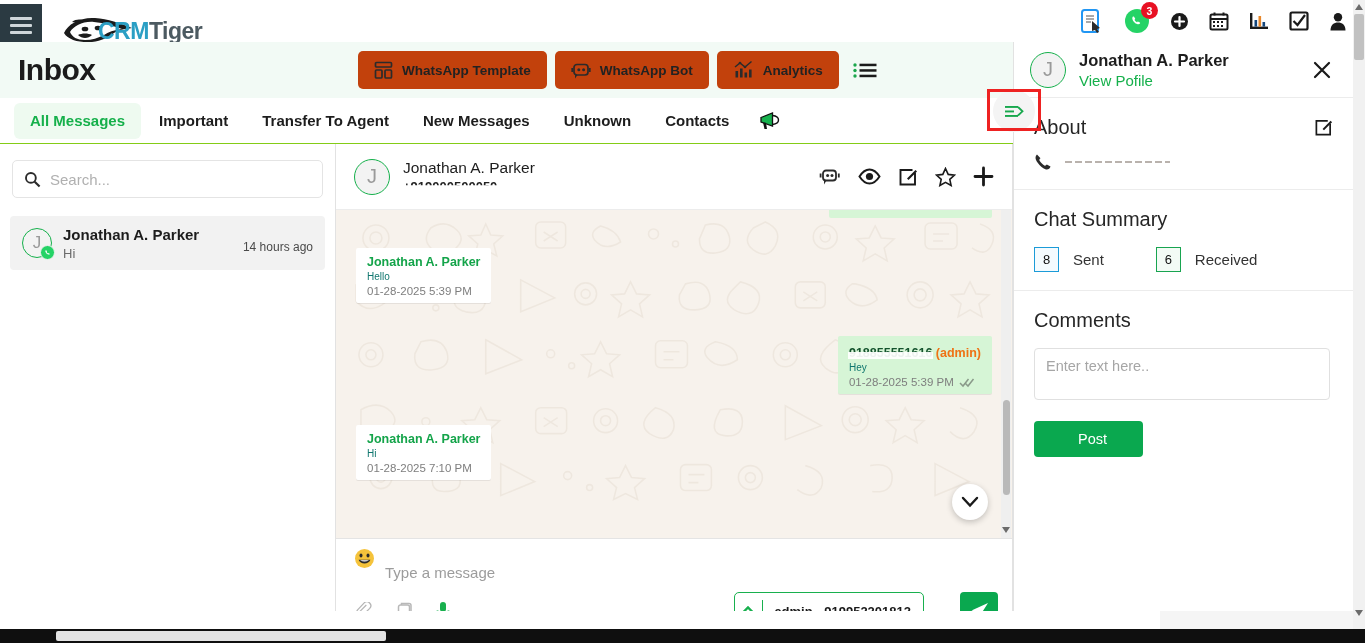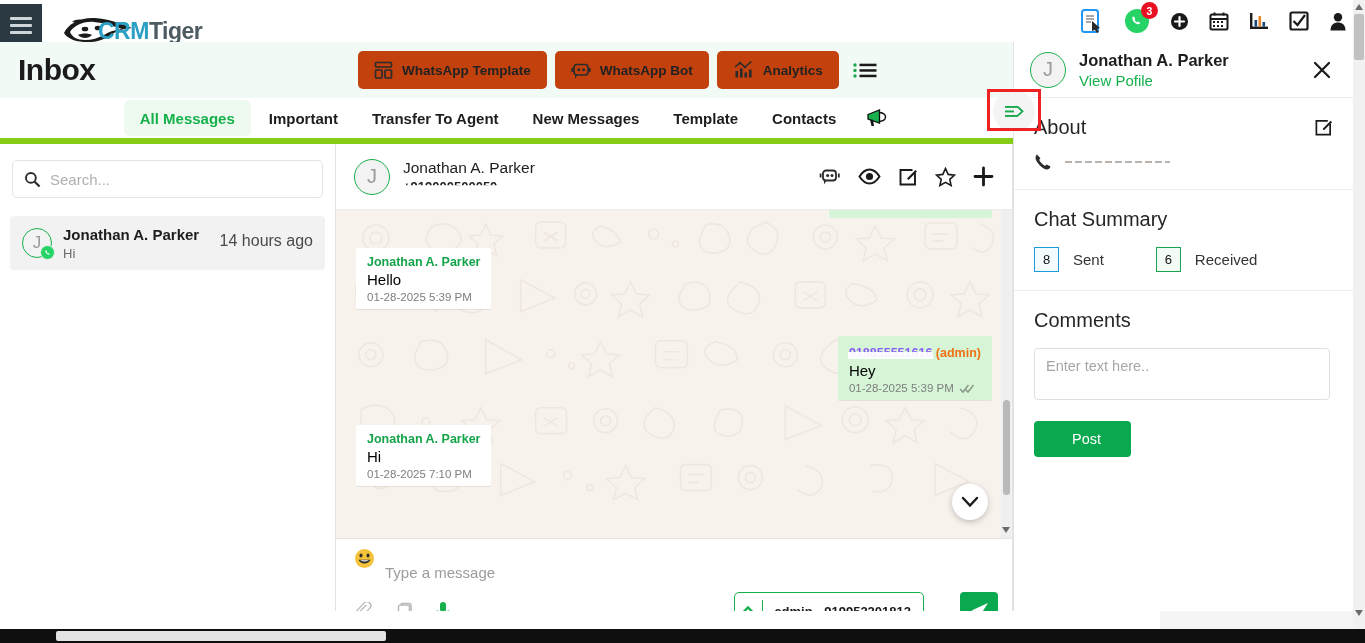--- a/index.html
+++ b/index.html
@@ -68,22 +68,22 @@
   .head-btn {
     background: #c2410c; border-radius: 5px; height: 38px; padding: 0 16px;
     display: flex; align-items: center; gap: 9px; cursor: pointer;
     font-size: 13.5px; color: #222; font-weight: 700; white-space: nowrap;
   }
   .listicon-btn { cursor: pointer; padding: 4px 6px; display: flex; align-items: center; }
 
   
   .tabbar {
     position: absolute; top: 98px; left: 0; width: 1013px; height: 46px;
-    background: #ffffff; border-bottom: 6px solid #84cc16;
-    display: flex; align-items: center; padding-left: 14px; gap: 2px; justify-content: center;
+    background: #ffffff; border-bottom: 1px solid #84cc16;
+    display: flex; align-items: center; padding-left: 14px; gap: 2px;
   }
   .tab {
     height: 36px; padding: 0 16px; display: flex; align-items: center;
     font-size: 15px; font-weight: bold; color: #1d1d1d; cursor: pointer;
     border-radius: 6px; white-space: nowrap;
   }
   .tab.active { color: #16b04b; background: #eefaf0; }
   .megaphone-tab { padding: 0 12px; display: flex; align-items: center; cursor: pointer; }
 
   .collapse-hl {
@@ -121,21 +121,21 @@
     display: flex; align-items: center; justify-content: center; flex: 0 0 30px;
     position: relative;
   }
   .wa-dot {
     position: absolute; right: -4px; bottom: -3px; width: 15px; height: 15px;
     border-radius: 50%; background: #25d366; border: 1.5px solid #f2f2f2;
     display: flex; align-items: center; justify-content: center;
   }
   .conv-name { font-size: 15px; font-weight: bold; color: #1d1d1d; }
   .conv-prev { font-size: 13px; color: #6b6b6b; margin-top: 3px; }
-  .conv-time { margin-left: auto; font-size: 16px; color: #4a4a4a; align-self: flex-start; margin-top: 16px; }
+  .conv-time { margin-left: auto; font-size: 12px; color: #4a4a4a; align-self: flex-start; margin-top: 24px; }
 
   .loadmore {
     position: absolute; bottom: 24px; left: 0; width: 336px; height: 38px;
     background: #8fc9a4; color: #fff; font-size: 15px;
     display: flex; align-items: center; justify-content: center; cursor: pointer;
   }
 
   
   .chatcol {
     position: absolute; top: 144px; left: 336px; width: 677px; height: 496px;
@@ -170,27 +170,27 @@
 
   .bubble {
     position: absolute; border-radius: 2px; padding: 7px 11px 6px 11px;
     max-width: 300px; box-shadow: 0 1px 0.5px rgba(0,0,0,0.07);
   }
   .bubble.in { background: #ffffff; left: 20px; }
   .bubble.out { background: #d6f5d6; right: 20px; }
   .b-sender { font-size: 12.5px; font-weight: bold; color: #14a44a; margin-bottom: 2px; }
   .b-sender.admin { color: #ef7215; position: relative; display: inline-block; }
   .b-sender.admin .redact {
-    position: relative; color: #8b5cf6;
+    position: relative; color: #14532d;
   }
   .b-sender.admin .redact::after {
     content: ""; position: absolute; left: -1px; right: -1px; top: 42%; height: 7px;
     background: #ffffff; opacity: 0.92;
   }
-  .b-text { font-size: 15px; color: #000000; margin-bottom: 3px; }
+  .b-text { font-size: 10px; color: #0f766e; margin-bottom: 3px; }
   .b-time { font-size: 11.5px; color: #7e7e7e; display: flex; align-items: center; gap: 5px; }
 
   .partial-out {
     position: absolute; right: 20px; top: -14px; width: 163px; height: 22px;
     background: #d6f5d6; border-radius: 2px;
   }
 
   .scrolldown {
     position: absolute; right: 24px; bottom: 18px; width: 36px; height: 36px;
     border-radius: 50%; background: #fff; box-shadow: 0 2px 6px rgba(0,0,0,0.22);
@@ -277,21 +277,21 @@
   .count-label { font-size: 15px; color: #333; }
   .sep { width: 24px; }
 
   .comment-area {
     width: 296px; height: 52px; border: 1px solid #e0e0e0; border-radius: 4px;
     margin-top: 16px; padding: 9px 11px; font-size: 14.5px; color: #999;
     font-family: "Liberation Sans", sans-serif; resize: none; outline: none;
   }
   .comment-area::placeholder { color: #a6a6a6; }
   .post-btn {
-    margin-top: 17px; width: 97px; height: 36px; background: #0aa84f; color: #fff;
+    margin-top: 17px; width: 109px; height: 36px; background: #0aa84f; color: #fff;
     font-size: 14.5px; border: none; border-radius: 4px; cursor: pointer;
     font-family: "Liberation Sans", sans-serif;
     padding-left: 8px;
   }
 
   
   .page-vtrack {
     position: absolute; right: 0; top: 0; width: 12px; height: 643px; background: #f1f1f1;
     z-index: 30; cursor: pointer;
   }
@@ -454,21 +454,21 @@
         </svg>
       </div>
     </div>
   </div>
 
   <div class="tabbar">
     <div class="tab active">All Messages</div>
     <div class="tab">Important</div>
     <div class="tab">Transfer To Agent</div>
     <div class="tab">New Messages</div>
-    <div class="tab">Template</div>
+    <div class="tab">Unknown</div>
     <div class="tab">Contacts</div>
     <div class="megaphone-tab">
       <svg width="25" height="20" viewBox="0 0 25 20">
         <path d="M2 6.5 L13.5 2 L13.5 15 L2 11 Z" fill="#17b24e" stroke="#111" stroke-width="1.3"></path>
         <path d="M13.5 4.5 C18 5 19.5 7 19.5 9 C19.5 11 18 13 13.5 13.5" fill="none" stroke="#111" stroke-width="1.4"></path>
         <path d="M4 11.5 L5.5 18 L8 18 L7 11.8 Z" fill="#111"></path>
       </svg>
     </div>
   </div>
 

